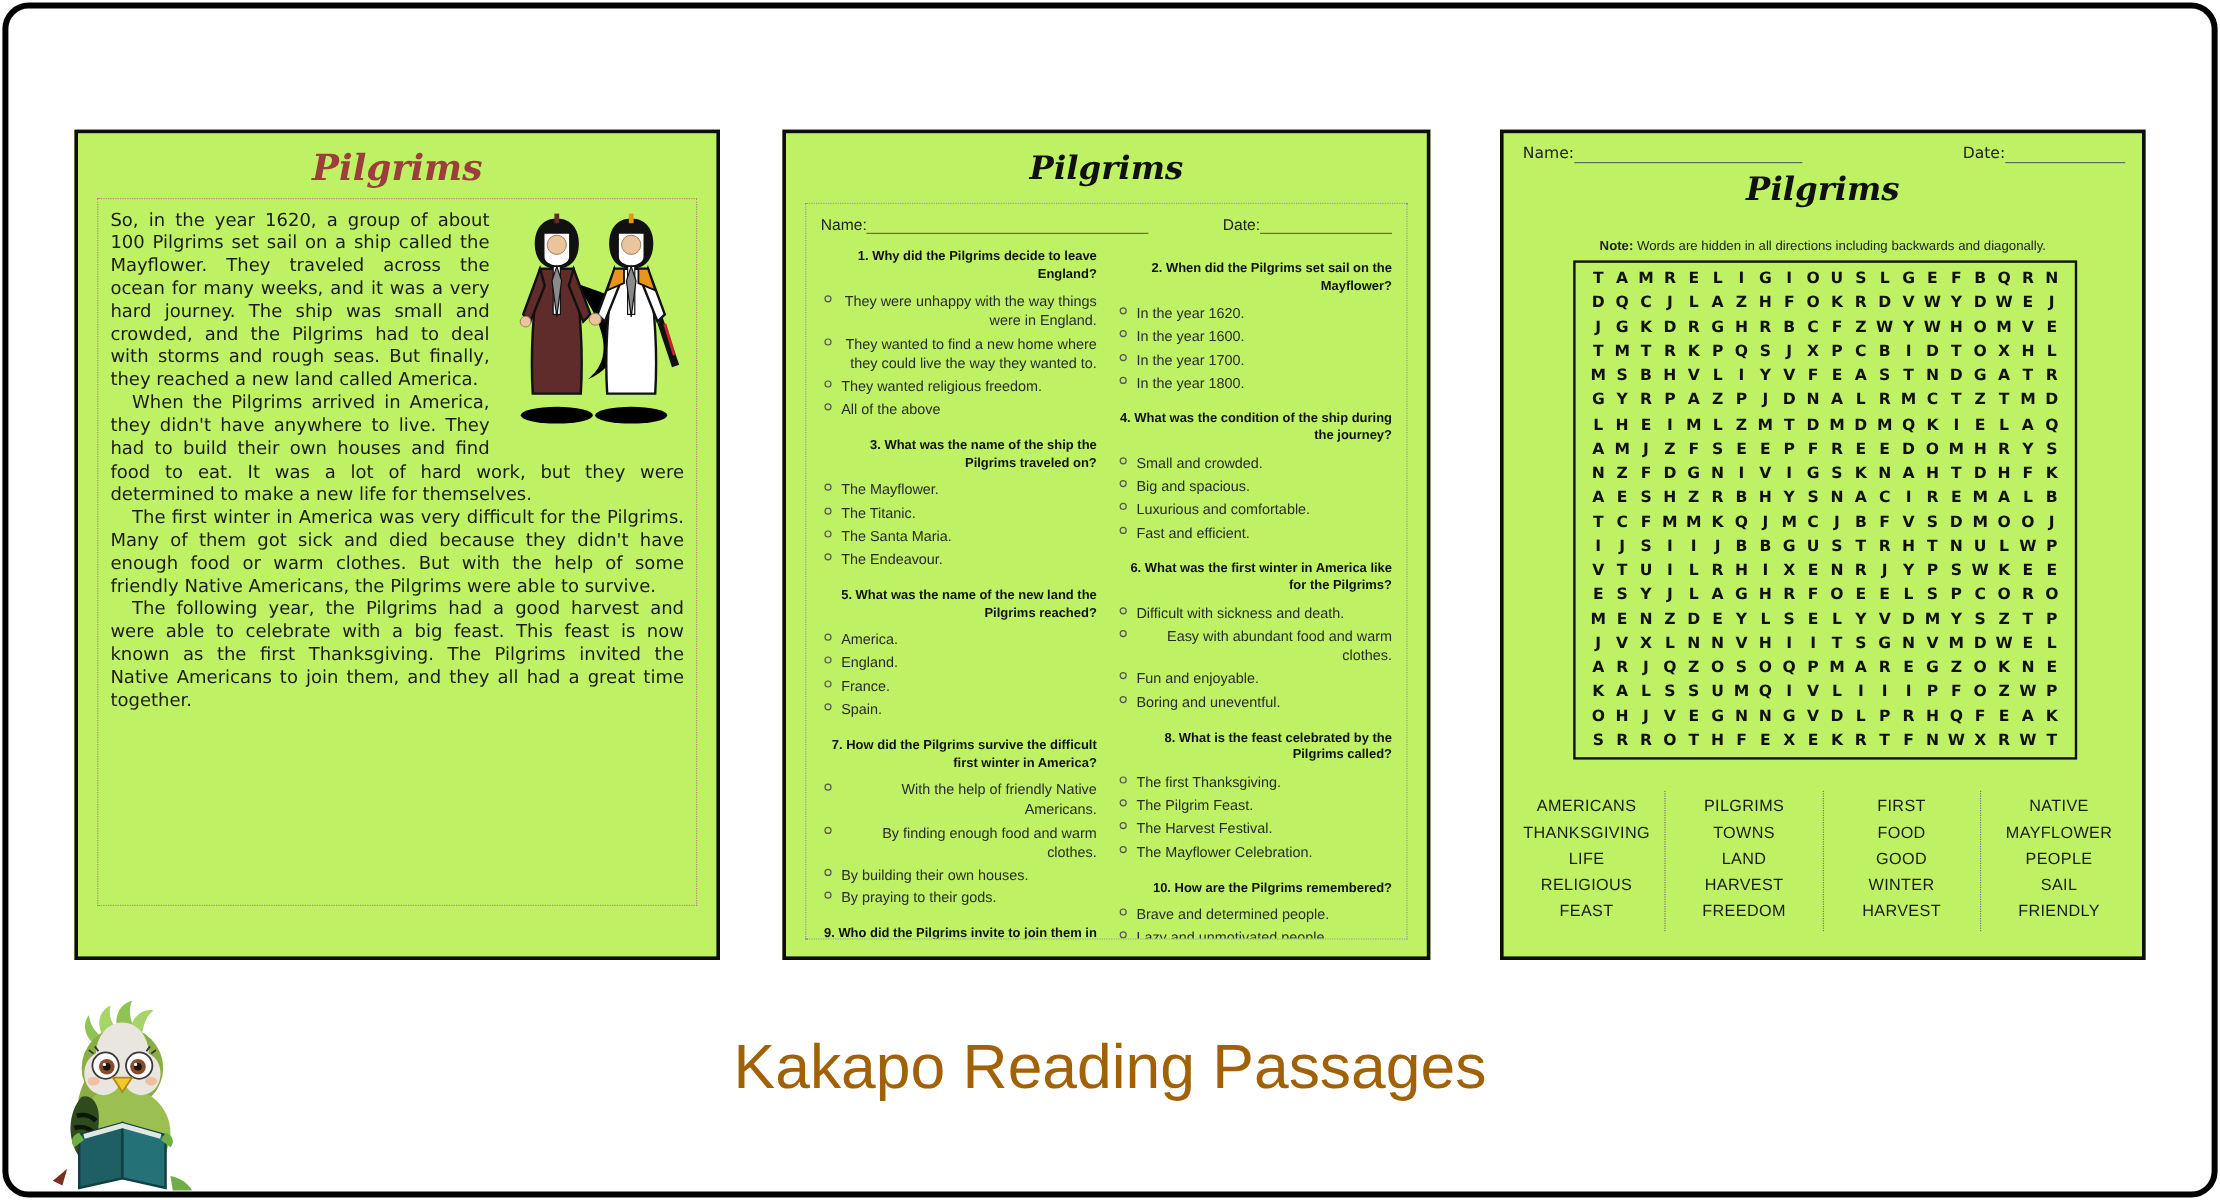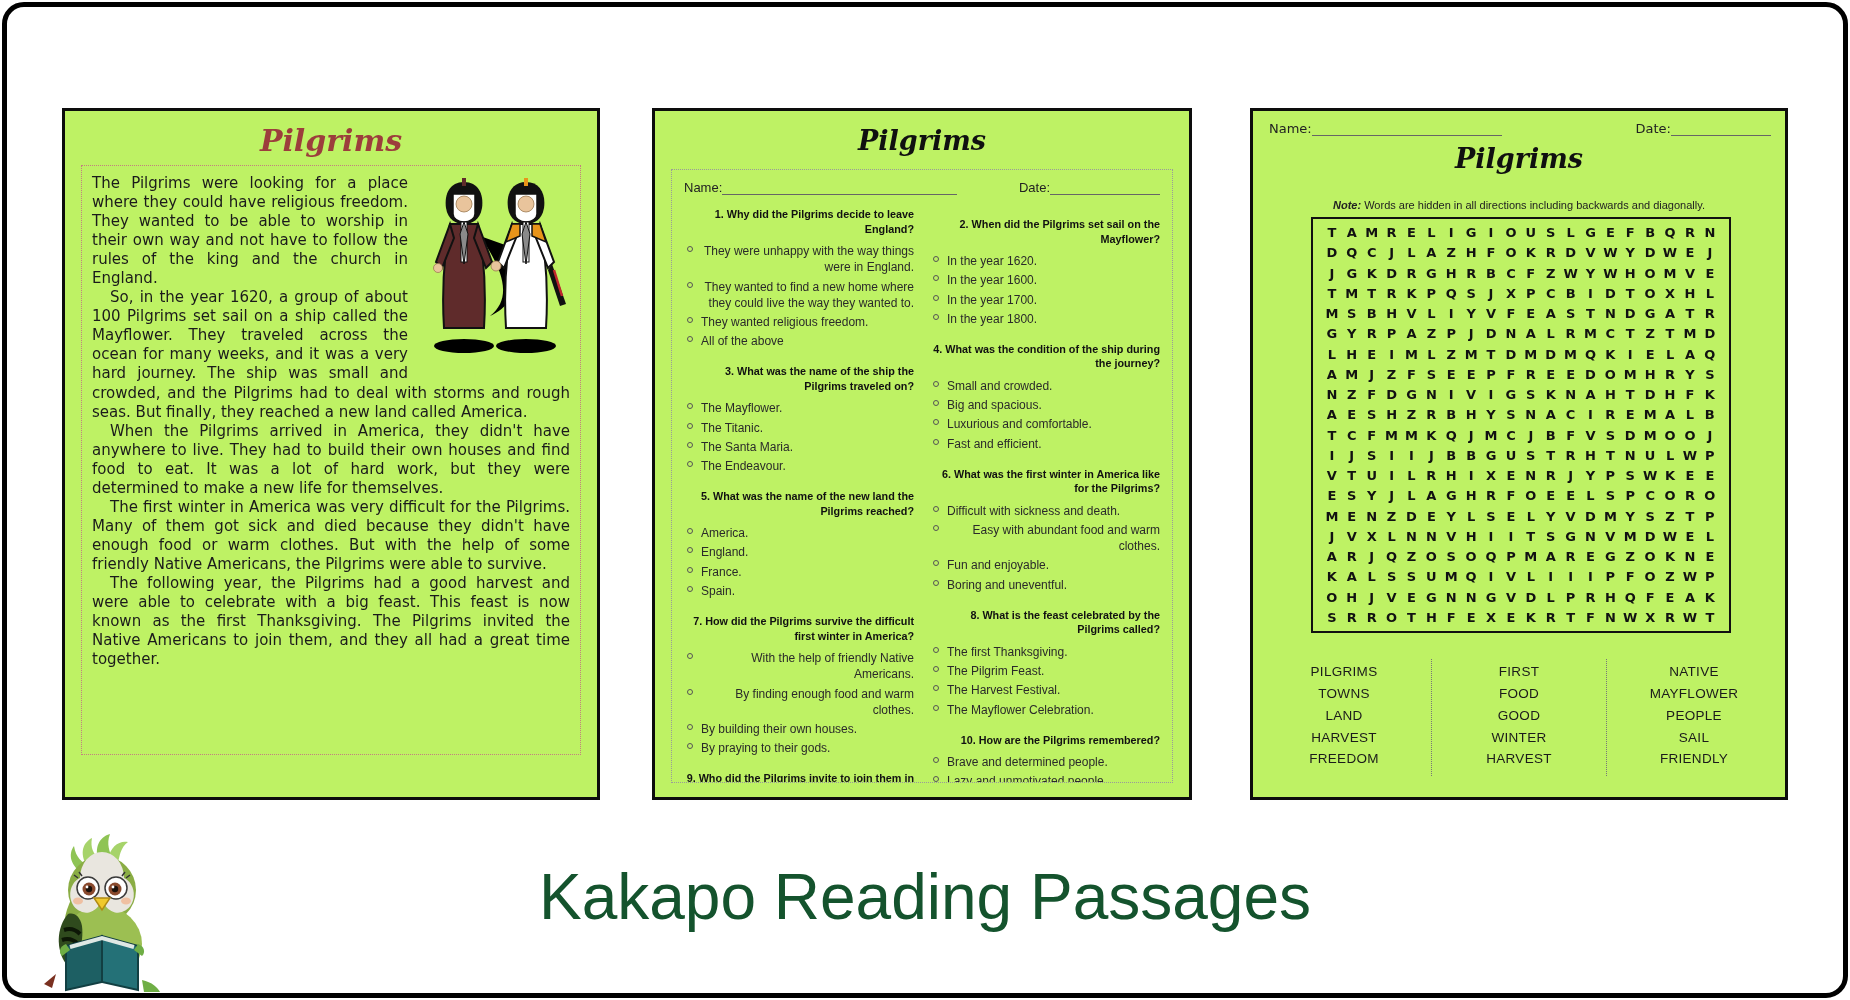--- a/index.html
+++ b/index.html
@@ -34,31 +34,31 @@
   .question{margin-bottom:15px;}
   .q-text{font-weight:bold;font-size:10.8px;line-height:1.35;color:#111;margin-bottom:7px;}
   .option{display:flex;align-items:flex-start;margin:3px 0;font-size:12px;line-height:1.35;color:#2a2a2a;}
   .bullet{flex:none;width:4px;height:4px;border:1.1px solid #555;border-radius:50%;margin:3px 8px 0 3px;}
 
   
   .p3-namedate{position:absolute;top:10px;left:16px;right:14px;display:flex;justify-content:space-between;align-items:flex-end;font-size:13px;color:#222;}
   .u-name3{width:190px;} .u-date3{width:100px;}
   .p3-title{position:absolute;top:32px;left:0;right:0;font-size:27px;color:#101010;}
   .p3-note{position:absolute;top:88px;left:0;right:0;text-align:center;font-size:11px;color:#222;font-family:"Liberation Sans",sans-serif;}
-  .p3-note b{font-weight:bold;font-style:italic;}
+  .p3-note b{font-weight:bold;}
   .ws-grid{position:absolute;left:58px;top:106px;width:420px;height:416px;border:2px solid #111;box-sizing:border-box;padding:7px 9px;display:flex;flex-direction:column;justify-content:space-between;}
   .ws-row{display:flex;justify-content:space-between;}
   .ws-cell{width:19.8px;text-align:center;font-size:13px;font-weight:bold;color:#111;line-height:1;}
   .word-cols{position:absolute;left:4px;right:4px;top:548px;display:flex;}
   .word-col{flex:1;text-align:center;padding:2px 0 6px;}
   .word-col + .word-col{border-left:1px dotted #777;}
   .word{font-size:13.5px;line-height:1.62;color:#1b1b1b;font-family:"Liberation Sans",sans-serif;letter-spacing:.3px;}
 
   
-  .footer-brand{position:absolute;top:860px;left:0;width:100%;text-align:center;font-family:"Liberation Sans",sans-serif;font-size:64px;color:#14532d;}
+  .footer-brand{position:absolute;top:860px;left:0;width:100%;text-align:center;font-family:"Liberation Sans",sans-serif;font-size:52px;color:#a16207;}
   .kakapo-logo{position:absolute;left:26px;top:834px;width:160px;height:160px;}
 </style>
 </head>
 <body>
 
 <div class="outer-frame"></div>
 
 <div class="page" id="page1">
   <div class="script-title p1-title">Pilgrims</div>
   <div class="p1-box">
@@ -88,21 +88,20 @@
       <path d="M120,48 L134,86 L128,92 L116,62 Z" fill="#fff" stroke="#111" stroke-width="2"></path>
       <path d="M92,48 L86,66 L100,60 L100,48 Z" fill="#e8941a" stroke="#111" stroke-width="1.5"></path>
       <path d="M120,48 L126,66 L112,60 L112,48 Z" fill="#e8941a" stroke="#111" stroke-width="1.5"></path>
       <circle cx="76" cy="90" r="5" fill="#e9c49c" stroke="#9c7a52" stroke-width="0.8"></circle>
       <rect x="103" y="46" width="6" height="40" fill="#fff" stroke="#111" stroke-width="1"></rect>
       <path d="M106,46 L102,58 L106,88 L110,58 Z" fill="#8a8a8a" stroke="#111" stroke-width="1"></path>
       <path d="M132,88 L146,128 L140,130 L128,94 Z" fill="#111"></path>
       <path d="M134,94 L142,120" stroke="#c0272d" stroke-width="2.5" fill="none"></path>
     </svg>
     <div class="passage">
-        <p>The Pilgrims were looking for a place where they could have religious freedom. They wanted to be able to worship in their own way and not have to follow the rules of the king and the church in England.</p>
         <p>So, in the year 1620, a group of about 100 Pilgrims set sail on a ship called the Mayflower. They traveled across the ocean for many weeks, and it was a very hard journey. The ship was small and crowded, and the Pilgrims had to deal with storms and rough seas. But finally, they reached a new land called America.</p>
         <p>When the Pilgrims arrived in America, they didn't have anywhere to live. They had to build their own houses and find food to eat. It was a lot of hard work, but they were determined to make a new life for themselves.</p>
         <p>The first winter in America was very difficult for the Pilgrims. Many of them got sick and died because they didn't have enough food or warm clothes. But with the help of some friendly Native Americans, the Pilgrims were able to survive.</p>
         <p>The following year, the Pilgrims had a good harvest and were able to celebrate with a big feast. This feast is now known as the first Thanksgiving. The Pilgrims invited the Native Americans to join them, and they all had a great time together.</p>
       </div>
   </div>
 </div>
 
 <div class="page" id="page2">
   <div class="script-title p2-title">Pilgrims</div>
@@ -762,20 +761,27 @@
         <span class="ws-cell">N</span>
         <span class="ws-cell">W</span>
         <span class="ws-cell">X</span>
         <span class="ws-cell">R</span>
         <span class="ws-cell">W</span>
         <span class="ws-cell">T</span>
       </div>
     </div>
   <div class="word-cols">
       <div class="word-col">
+        <div class="word">AMERICANS</div>
+        <div class="word">THANKSGIVING</div>
+        <div class="word">LIFE</div>
+        <div class="word">RELIGIOUS</div>
+        <div class="word">FEAST</div>
+      </div>
+      <div class="word-col">
         <div class="word">PILGRIMS</div>
         <div class="word">TOWNS</div>
         <div class="word">LAND</div>
         <div class="word">HARVEST</div>
         <div class="word">FREEDOM</div>
       </div>
       <div class="word-col">
         <div class="word">FIRST</div>
         <div class="word">FOOD</div>
         <div class="word">GOOD</div>

